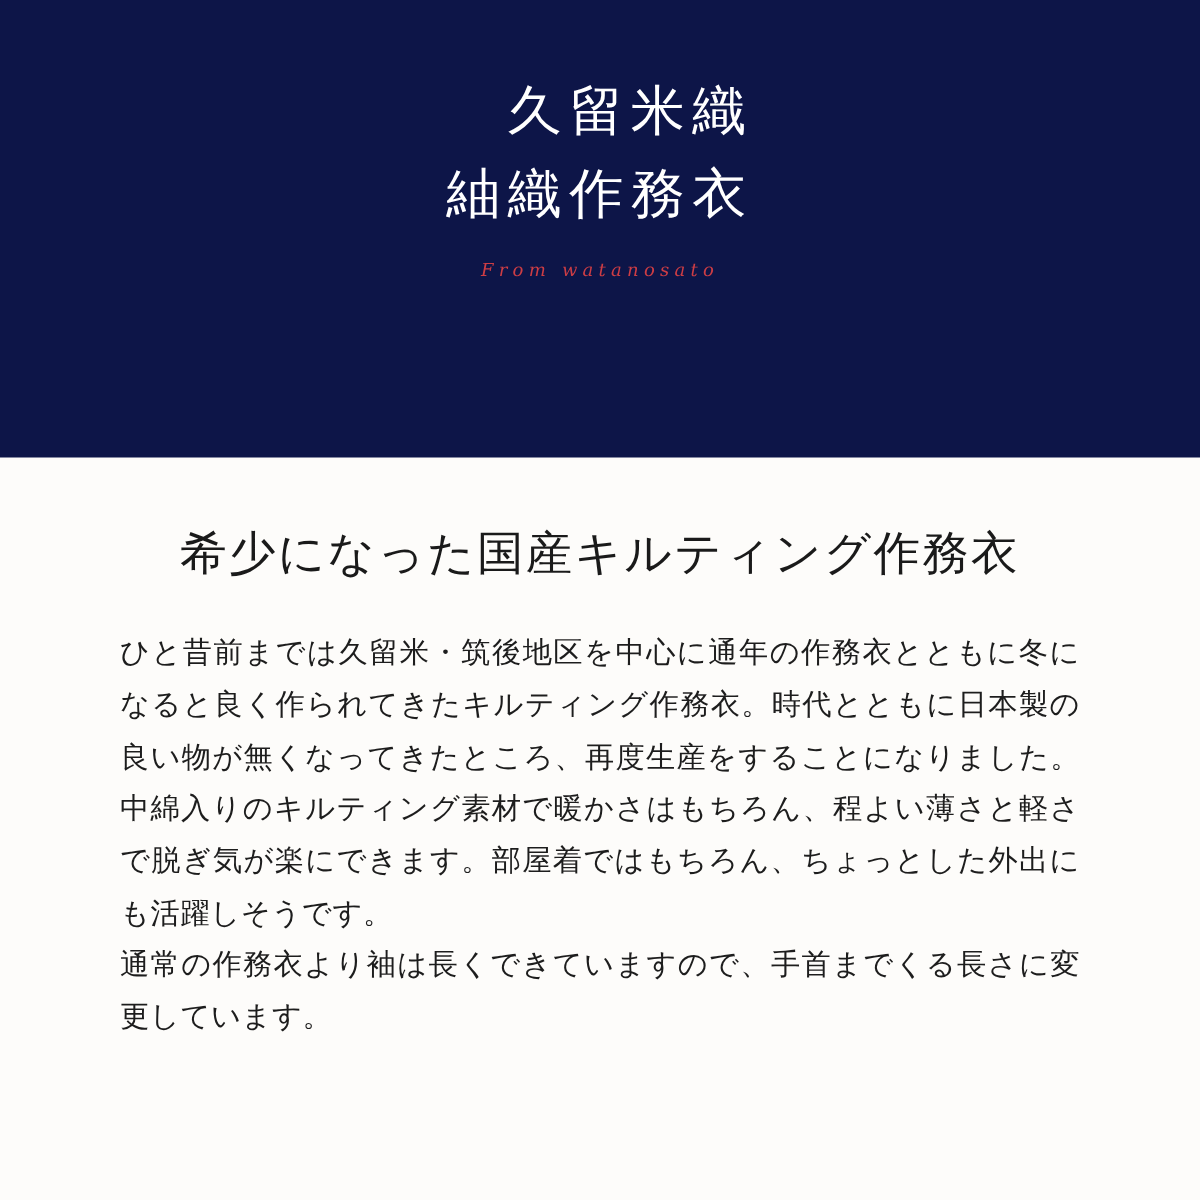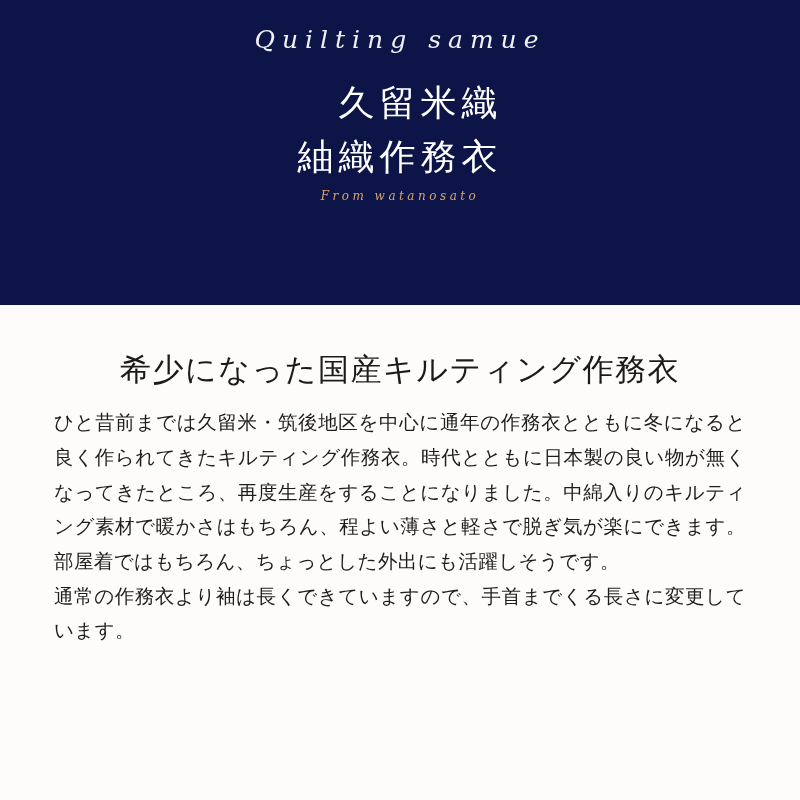--- a/index.html
+++ b/index.html
@@ -59,50 +59,50 @@
     font-size: 36px;
     letter-spacing: 5px;
     line-height: 1.52;
     text-align: right;
     font-weight: 400;
   }
   .hero-title .l1 { display: block; }
   .hero-title .l2 { display: block; }
   .hero-title .l3 { display: block; }
   .hero-sub {
-    margin-top: 4px;
-    color: #fdba74;
+    margin-top: 16px;
+    color: #ef4444;
     font-family: "DejaVu Serif", serif;
     font-style: italic;
     font-size: 12px;
     letter-spacing: 3.5px;
     text-align: center;
     opacity: 0.85;
   }
 
   
   .content {
     position: relative;
-    padding: 0 54px;
+    padding: 0 80px;
     box-sizing: border-box;
     width: 800px;
   }
   .heading {
     margin: 0;
     padding-top: 46px;
     color: #1a1a1a;
     font-family: "DejaVu Serif", serif;
     font-size: 31px;
     font-weight: 400;
     letter-spacing: 1.5px;
     text-align: center;
     line-height: 1.2;
   }
   .paragraphs {
-    margin-top: 18px;
+    margin-top: 30px;
   }
   .para {
     margin: 0 0 0 0;
     color: #1d1d1d;
     font-family: "DejaVu Serif", serif;
     font-size: 19.5px;
     line-height: 1.78;
     letter-spacing: 0.4px;
     text-align: justify;
     text-justify: inter-character;
@@ -111,21 +111,20 @@
     margin-top: 0px;
   }
 </style>
 </head>
 <body>
 
 <div class="page">
 
   <div class="hero">
     <div class="hero-inner">
-      <div class="hero-script">Quilting samue</div>
       <div class="hero-title">
         <span class="l1">久留米織</span>
         <span class="l3">紬織作務衣</span>
       </div>
       <div class="hero-sub">From watanosato</div>
     </div>
   </div>
 
   <div class="content">
     <h1 class="heading">希少になった国産キルティング作務衣</h1>

